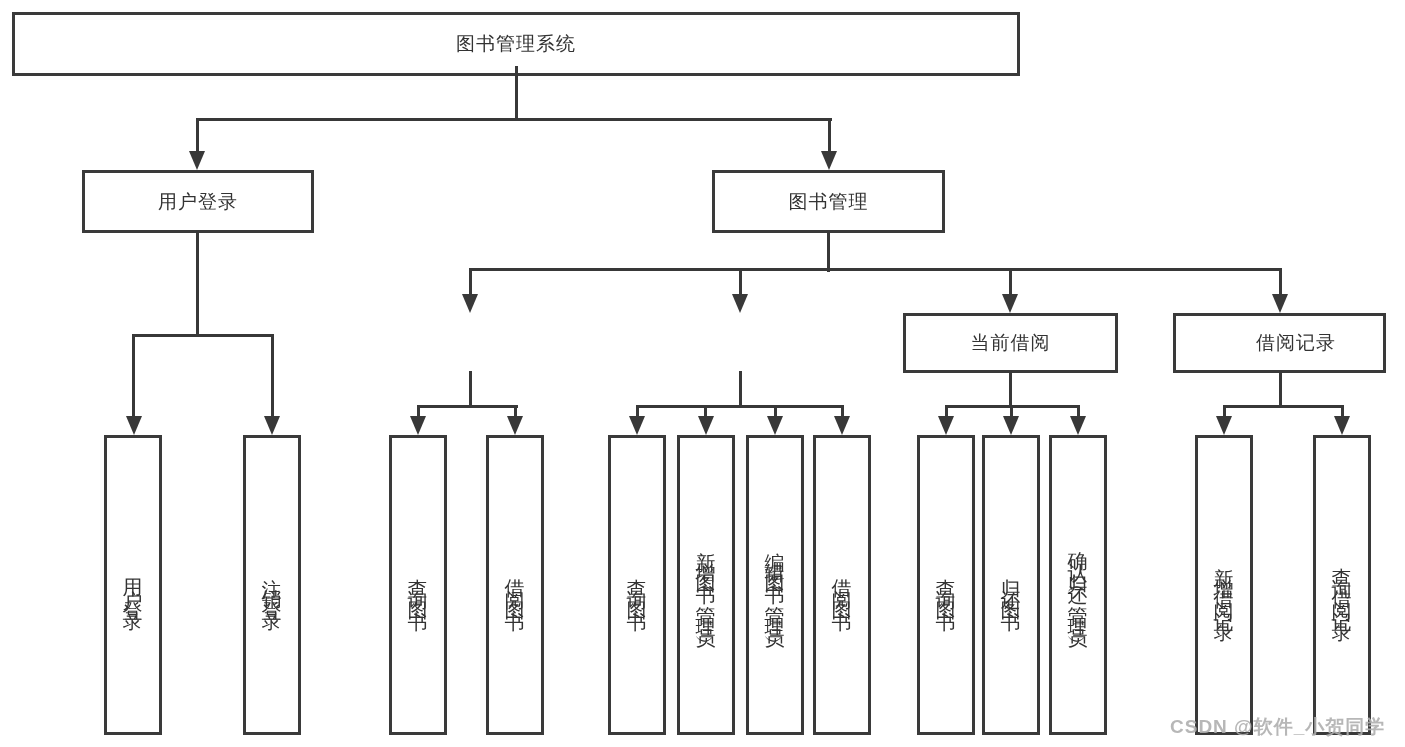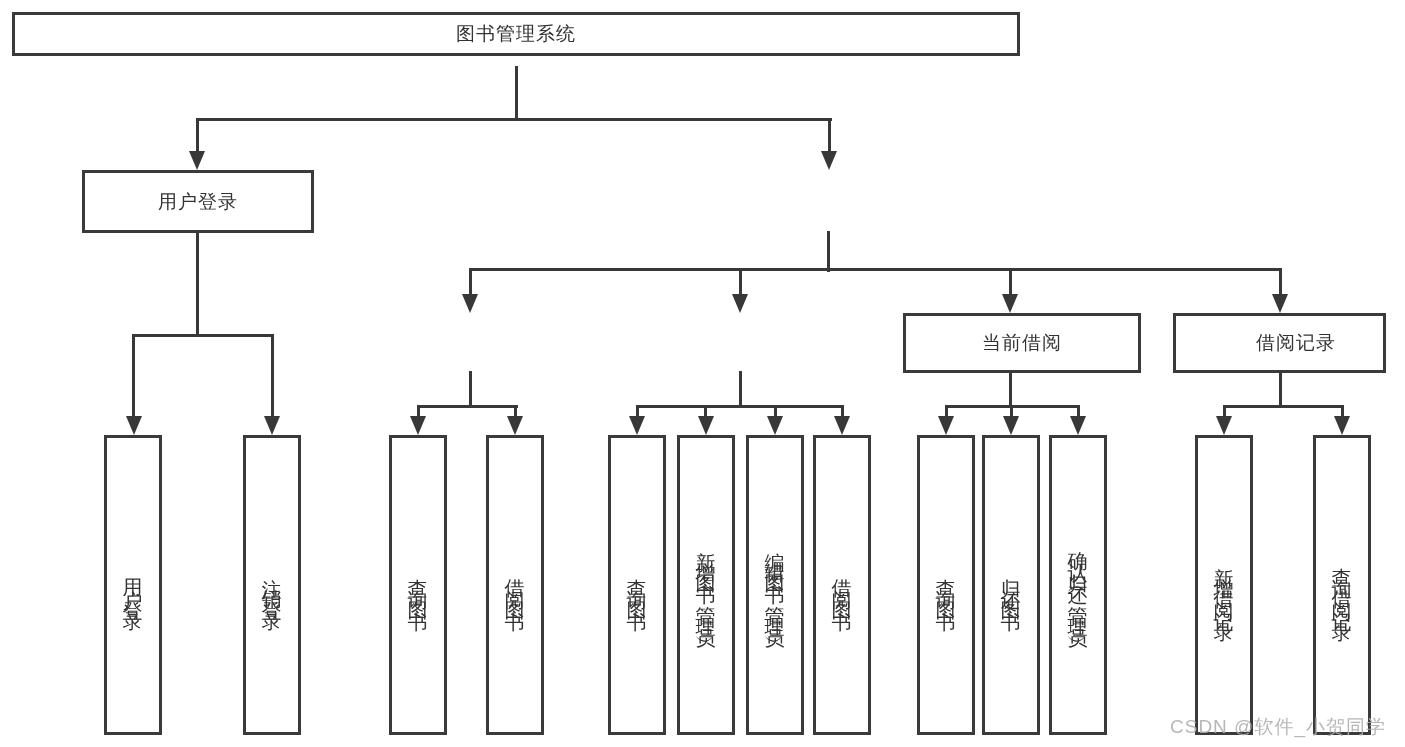--- a/index.html
+++ b/index.html
@@ -21,62 +21,65 @@
   }
   .vl{position:absolute;width:3px;background:#383838;}
   .hl{position:absolute;height:3px;background:#383838;}
   .ar{
     position:absolute;width:0;height:0;
     border-left:8px solid transparent;border-right:8px solid transparent;
     border-top:19px solid #383838;
   }
   .watermark{
     position:absolute;left:1170px;top:714px;font-size:19px;
-    color:rgba(175,175,175,0.9);letter-spacing:1px;white-space:nowrap;
+    color:rgba(175,175,175,0.9);letter-spacing:1px;white-space:nowrap;font-weight:bold;
   }
 </style>
 </head>
 <body>
 
 <div id="canvas">
 
-  <div class="box" style="left:12px;top:12px;width:1008px;height:44px;">
+  <div class="box" style="left:12px;top:12px;width:1008px;height:64px;">
     <span class="hlabel">图书管理系统</span>
   </div>
 
   <div class="vl" style="left:515px;top:66px;height:54px;"></div>
   <div class="hl" style="left:196px;top:118px;width:636px;"></div>
   <div class="vl" style="left:196px;top:118px;height:34px;"></div>
   <div class="ar" style="left:189px;top:151px;"></div>
   <div class="vl" style="left:828px;top:118px;height:34px;"></div>
   <div class="ar" style="left:821px;top:151px;"></div>
 
   <div class="box" style="left:82px;top:170px;width:232px;height:63px;">
     <span class="hlabel">用户登录</span>
+  </div>
+  <div class="box" style="left:712px;top:170px;width:233px;height:63px;">
+    <span class="hlabel">图书管理</span>
   </div>
 
   <div class="vl" style="left:196px;top:231px;height:106px;"></div>
   <div class="hl" style="left:132px;top:334px;width:142px;"></div>
   <div class="vl" style="left:132px;top:334px;height:84px;"></div>
   <div class="ar" style="left:126px;top:416px;"></div>
   <div class="vl" style="left:271px;top:334px;height:84px;"></div>
   <div class="ar" style="left:264px;top:416px;"></div>
 
   <div class="vl" style="left:827px;top:231px;height:41px;"></div>
   <div class="hl" style="left:469px;top:268px;width:813px;"></div>
   <div class="vl" style="left:469px;top:268px;height:28px;"></div>
   <div class="ar" style="left:462px;top:294px;"></div>
   <div class="vl" style="left:739px;top:268px;height:28px;"></div>
   <div class="ar" style="left:732px;top:294px;"></div>
   <div class="vl" style="left:1009px;top:268px;height:28px;"></div>
   <div class="ar" style="left:1002px;top:294px;"></div>
   <div class="vl" style="left:1279px;top:268px;height:28px;"></div>
   <div class="ar" style="left:1272px;top:294px;"></div>
 
-  <div class="box" style="left:903px;top:313px;width:238px;height:60px;">
+  <div class="box" style="left:903px;top:313px;width:215px;height:60px;">
     <span class="hlabel">当前借阅</span>
   </div>
   <div class="box" style="left:1173px;top:313px;width:213px;height:60px;padding-left:33px;">
     <span class="hlabel">借阅记录</span>
   </div>
 
   <div class="vl" style="left:469px;top:371px;height:37px;"></div>
   <div class="hl" style="left:417px;top:405px;width:101px;"></div>
   <div class="vl" style="left:417px;top:405px;height:12px;"></div>
   <div class="ar" style="left:410px;top:416px;"></div>

